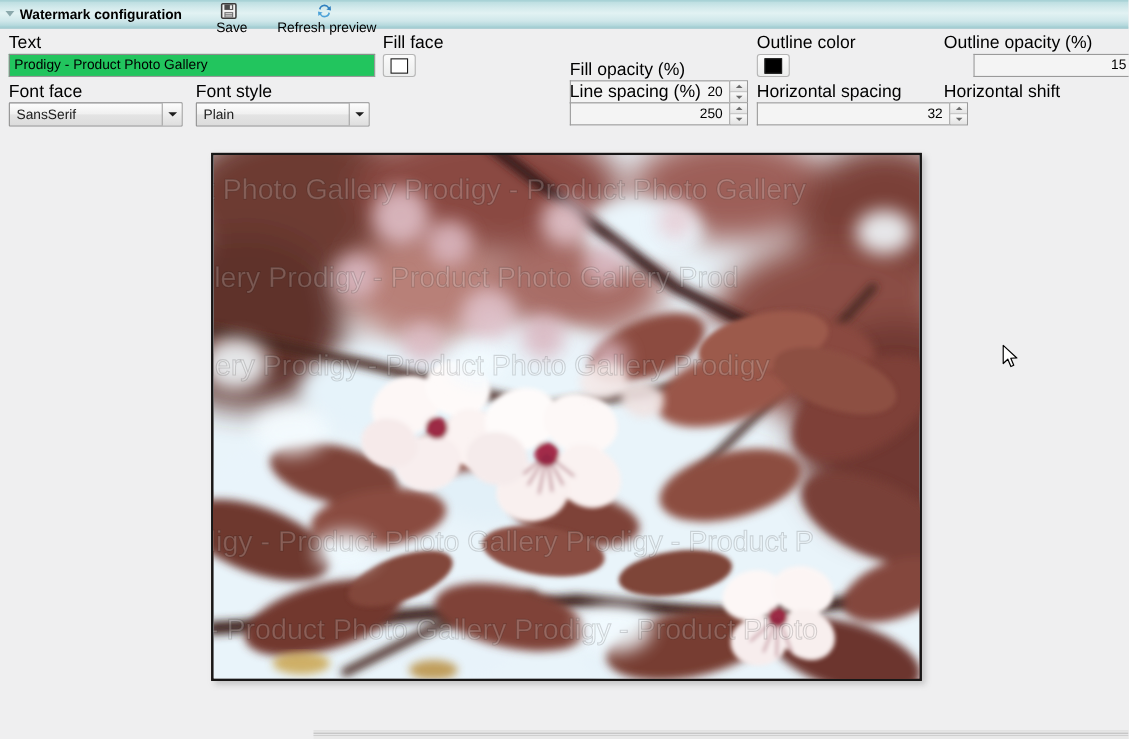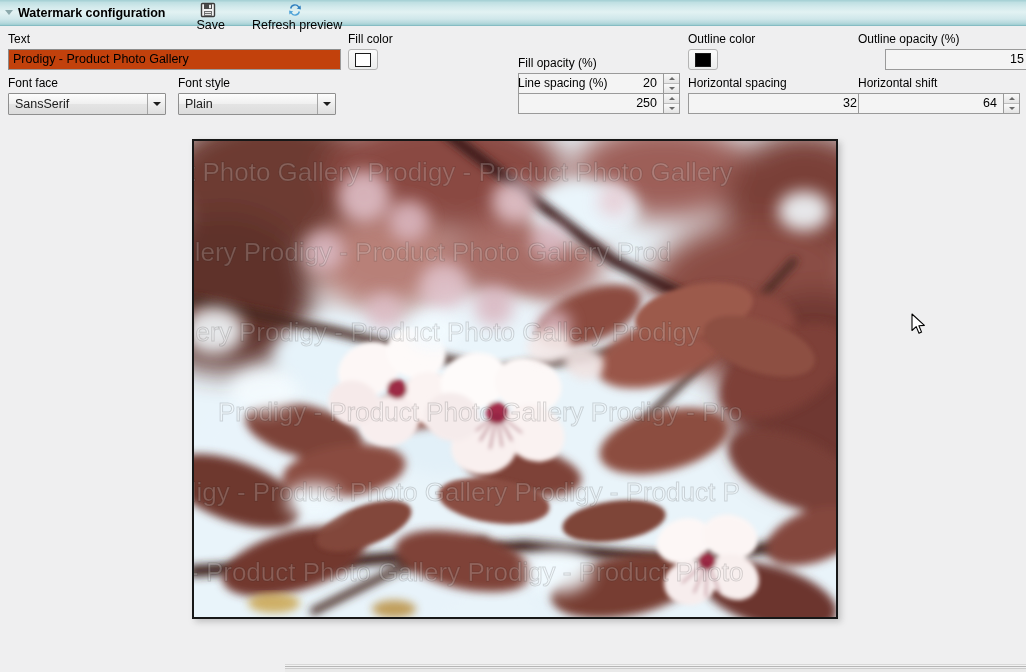--- a/index.html
+++ b/index.html
@@ -82,32 +82,32 @@
   .form {
     position: absolute;
     left: 0; top: 27px;
     width: 1026px;
     height: 92px;
   }
   .field {
     position: absolute;
   }
   .field > .lab {
-    font-size: 12px;
+    font-size: 16px;
     color: #000;
     line-height: 13px;
     margin-bottom: 3px;
     white-space: nowrap;
   }
 
   
   .txt {
     box-sizing: border-box;
     height: 21px;
-    background: #c2410c;
+    background: #22c55e;
     border: 1px solid #9a9a9a;
     border-top-color: #8c8c8c;
     border-left-color: #8c8c8c;
     font-family: "Liberation Sans", sans-serif;
     font-size: 12.5px;
     color: #000;
     padding: 0 4px;
     line-height: 19px;
     display: block;
     overflow: hidden;
@@ -334,21 +334,21 @@
 </div>
 
 <div class="form">
 
   <div class="field" style="left:8px; top:6px; width:333px;">
     <div class="lab">Text</div>
     <div class="txt" style="width:333px;">Prodigy - Product Photo Gallery</div>
   </div>
 
   <div class="field" style="left:348px; top:6px;">
-    <div class="lab">Fill color</div>
+    <div class="lab">Fill face</div>
     <div class="swatchbtn">
       <div class="swatch" id="fillSwatch" style="background: rgb(255, 255, 255);"></div>
     </div>
   </div>
 
   <div class="field" style="left:518px; top:6px; width:162px;margin-top:24px;">
     <div class="lab">Fill opacity (%)</div>
     <div class="spin" style="width:162px;">
       <div class="val">20</div>
       <div class="arrows">
@@ -430,31 +430,20 @@
           </div>
         <div class="ar">
             <i class="ar-dn"></i>
           </div>
       </div>
     </div>
   </div>
 
   <div class="field" style="left:858px; top:50px; width:162px;">
     <div class="lab">Horizontal shift</div>
-    <div class="spin" style="width:162px;">
-      <div class="val">64</div>
-      <div class="arrows">
-        <div class="ar up">
-            <i class="ar-up"></i>
-          </div>
-        <div class="ar">
-            <i class="ar-dn"></i>
-          </div>
-      </div>
-    </div>
   </div>
 
 </div>
 
 <div class="preview-wrap">
   <div class="preview-shadow"></div>
   <div class="preview">
 
     <div class="photo">
       <svg width="642" height="476" viewBox="0 0 642 476" preserveAspectRatio="none">
@@ -608,21 +597,20 @@
           <ellipse cx="80" cy="462" rx="26" ry="10" fill="#caa44d"></ellipse>
           <ellipse cx="200" cy="468" rx="22" ry="9" fill="#b98f3f"></ellipse>
         </g>
       </svg>
     </div>
 
     <div class="wm-layer" id="wmLayer">
         <div class="wm-line" style="left: -6px; top: 16px;">t Photo Gallery   Prodigy - Product Photo Gallery</div>
         <div class="wm-line" style="left: -60px; top: 96px;">y Gallery   Prodigy - Product Photo Gallery   Prod</div>
         <div class="wm-line" style="left: -10px; top: 176px;">llery   Prodigy - Product Photo Gallery   Prodigy</div>
-        <div class="wm-line" style="left: 24px; top: 256px;">Prodigy - Product Photo Gallery   Prodigy - Pro</div>
         <div class="wm-line" style="left: -12px; top: 336px;">digy - Product Photo Gallery   Prodigy - Product P</div>
         <div class="wm-line" style="left: -4px; top: 416px;">- Product Photo Gallery   Prodigy - Product Photo</div>
       </div>
 
   </div>
 </div>
 
 <div class="bottom-div"></div>
 <div class="bottom-div2"></div>
 

